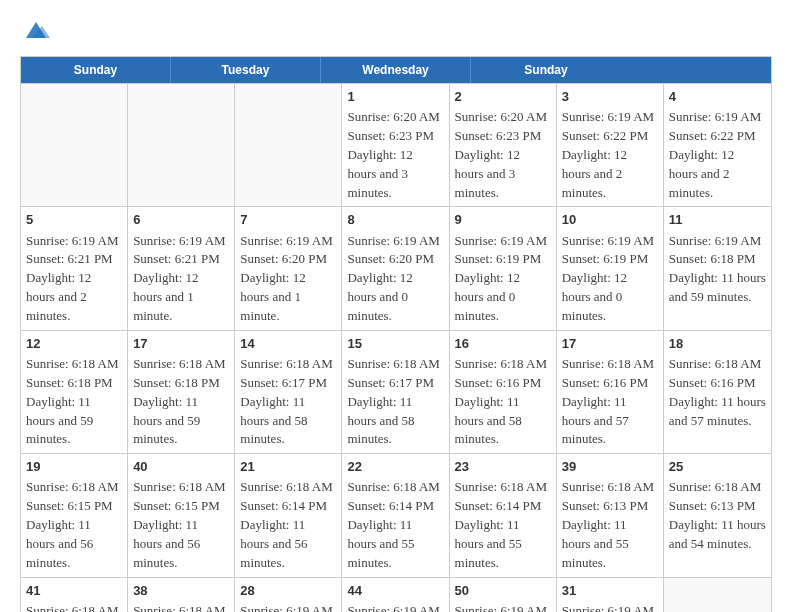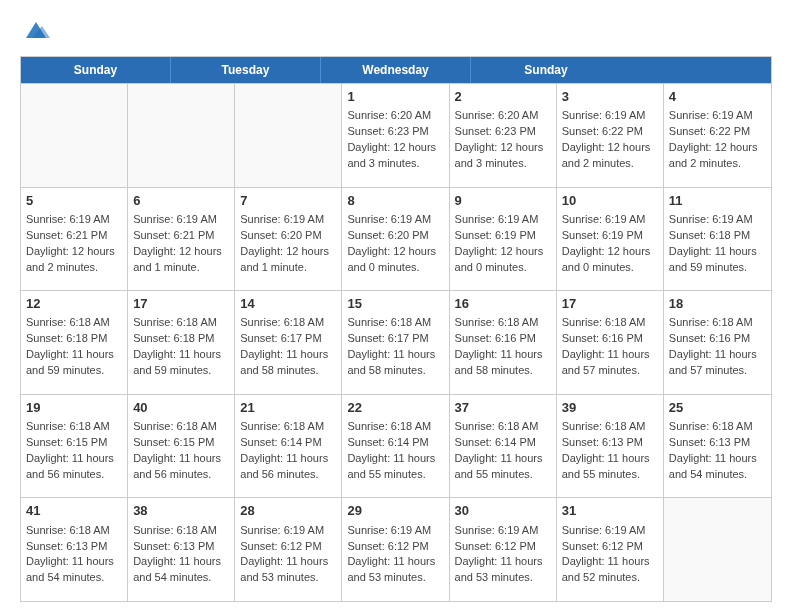--- a/index.html
+++ b/index.html
@@ -105,23 +105,24 @@
     .cal-cell:last-child { border-right: none; }
     .cal-cell.empty { background: #f9f9f9; }
     .day-num {
       font-size: 13px;
       font-weight: bold;
       color: #333;
       display: block;
       margin-bottom: 2px;
     }
     .day-info {
-      font-size: 11px;
+      font-size: 13px;
       color: #444;
       line-height: 1.45;
+      font-family: Liberation Serif, serif;
     }
   </style>
 </head>
 <body>
 
 <div class="page">
   <div class="header">
     <div class="logo">
       <div class="logo-text">
         <span class="logo-general"></span>
@@ -282,21 +283,21 @@
 Sunset: 6:14 PM
 Daylight: 11 hours and 56 minutes.</div>
           </div>
           <div class="cal-cell">
             <span class="day-num">22</span>
             <div class="day-info" style="white-space: pre-line;">Sunrise: 6:18 AM
 Sunset: 6:14 PM
 Daylight: 11 hours and 55 minutes.</div>
           </div>
           <div class="cal-cell">
-            <span class="day-num">37</span>
+            <span class="day-num">23</span>
             <div class="day-info" style="white-space: pre-line;">Sunrise: 6:18 AM
 Sunset: 6:14 PM
 Daylight: 11 hours and 55 minutes.</div>
           </div>
           <div class="cal-cell">
             <span class="day-num">39</span>
             <div class="day-info" style="white-space: pre-line;">Sunrise: 6:18 AM
 Sunset: 6:13 PM
 Daylight: 11 hours and 55 minutes.</div>
           </div>
@@ -320,27 +321,27 @@
 Sunset: 6:13 PM
 Daylight: 11 hours and 54 minutes.</div>
           </div>
           <div class="cal-cell">
             <span class="day-num">28</span>
             <div class="day-info" style="white-space: pre-line;">Sunrise: 6:19 AM
 Sunset: 6:12 PM
 Daylight: 11 hours and 53 minutes.</div>
           </div>
           <div class="cal-cell">
-            <span class="day-num">29</span>
+            <span class="day-num">44</span>
             <div class="day-info" style="white-space: pre-line;">Sunrise: 6:19 AM
 Sunset: 6:12 PM
 Daylight: 11 hours and 53 minutes.</div>
           </div>
           <div class="cal-cell">
-            <span class="day-num">30</span>
+            <span class="day-num">50</span>
             <div class="day-info" style="white-space: pre-line;">Sunrise: 6:19 AM
 Sunset: 6:12 PM
 Daylight: 11 hours and 53 minutes.</div>
           </div>
           <div class="cal-cell">
             <span class="day-num">31</span>
             <div class="day-info" style="white-space: pre-line;">Sunrise: 6:19 AM
 Sunset: 6:12 PM
 Daylight: 11 hours and 52 minutes.</div>
           </div>

